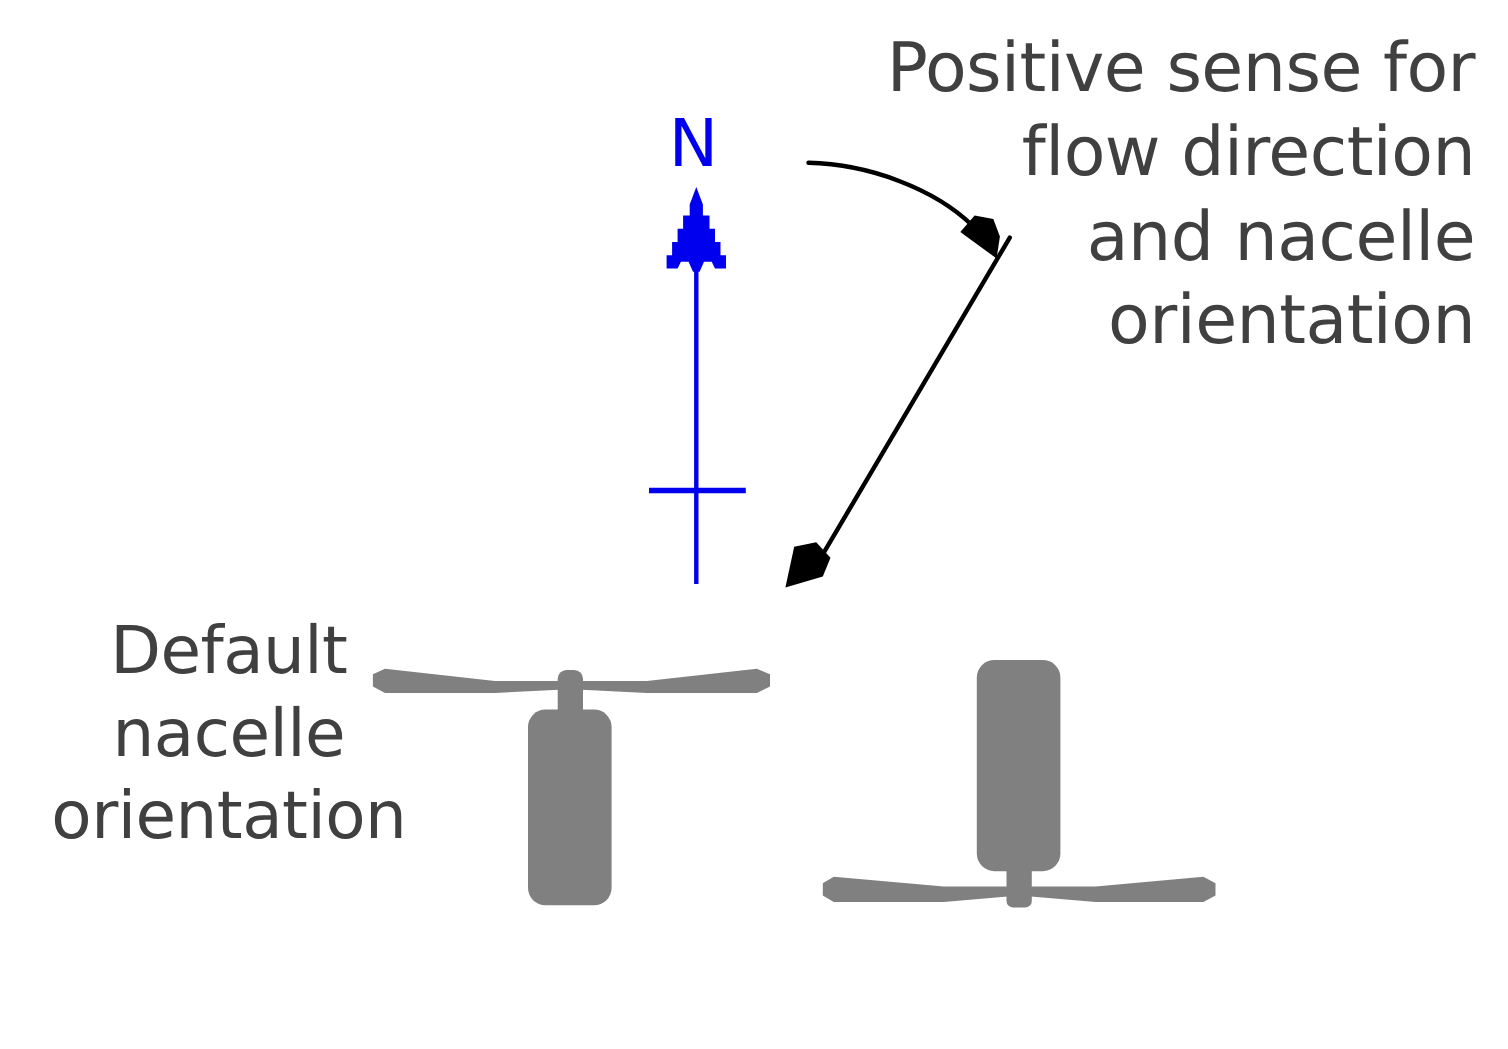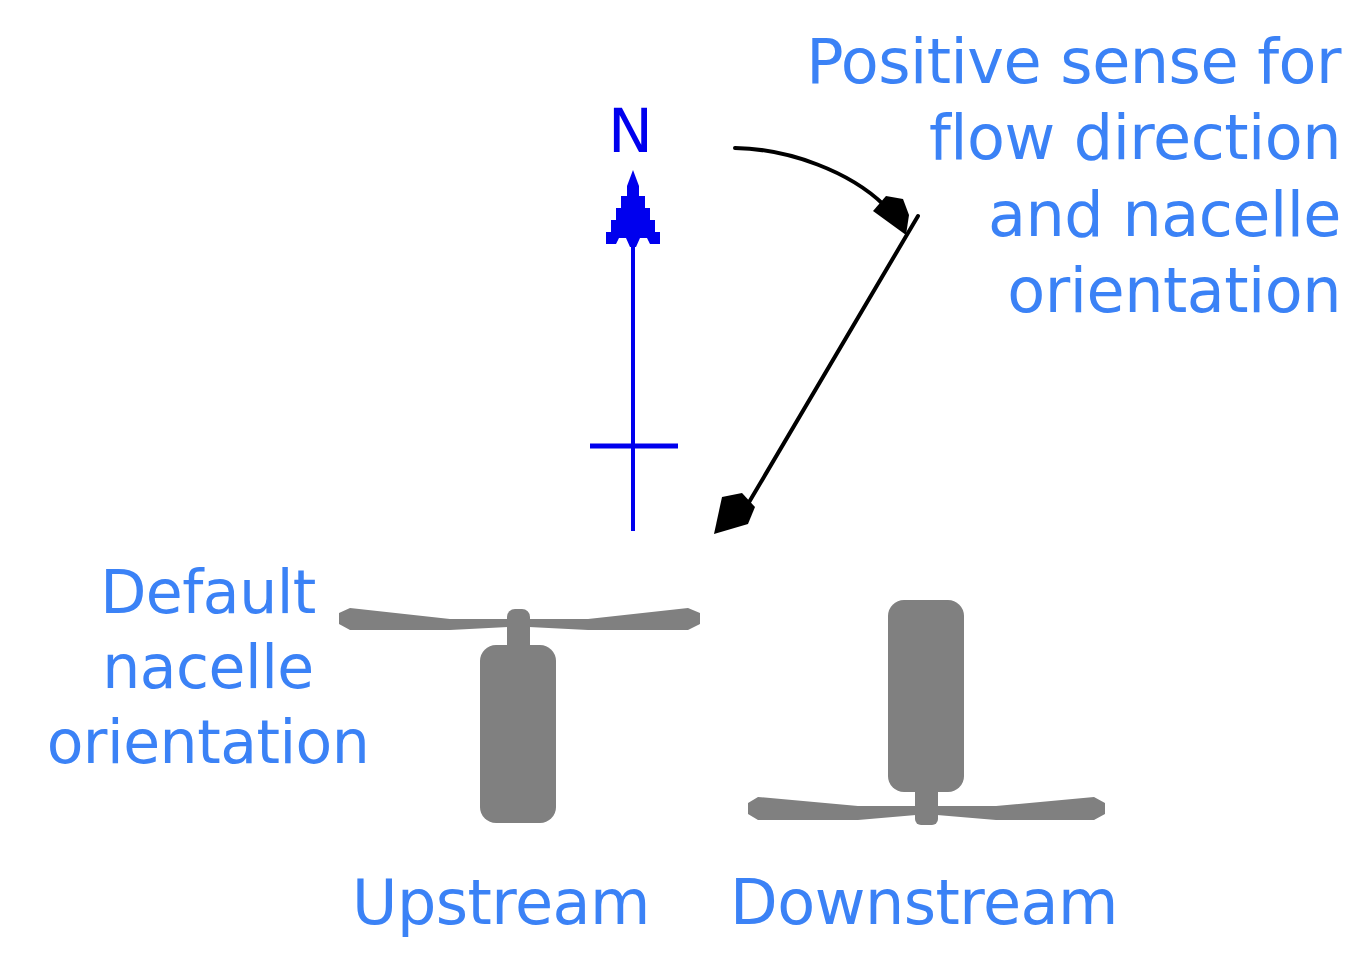--- a/index.html
+++ b/index.html
@@ -11,21 +11,21 @@
   #stage {
     position: relative;
     width: 1371px;
     height: 954px;
     background: #ffffff;
     overflow: hidden;
     font-family: "DejaVu Sans", sans-serif;
   }
   .txt {
     position: absolute;
-    color: #3b82f6;
+    color: #404040;
     font-family: "DejaVu Sans", sans-serif;
     white-space: pre-line;
   }
 
   
   #annotation-positive-sense {
     right: 30px;
     top: 24px;
     width: 600px;
     text-align: right;
@@ -144,17 +144,15 @@
 
   <div class="txt" id="annotation-positive-sense">Positive sense for
 flow direction
 and nacelle
 orientation</div>
 
   <div class="txt" id="annotation-default-nacelle">Default
 nacelle
 orientation</div>
 
-  <div class="txt" id="caption-upstream">Upstream</div>
 
-  <div class="txt" id="caption-downstream">Downstream</div>
 
 </div>
 
 </body></html>

